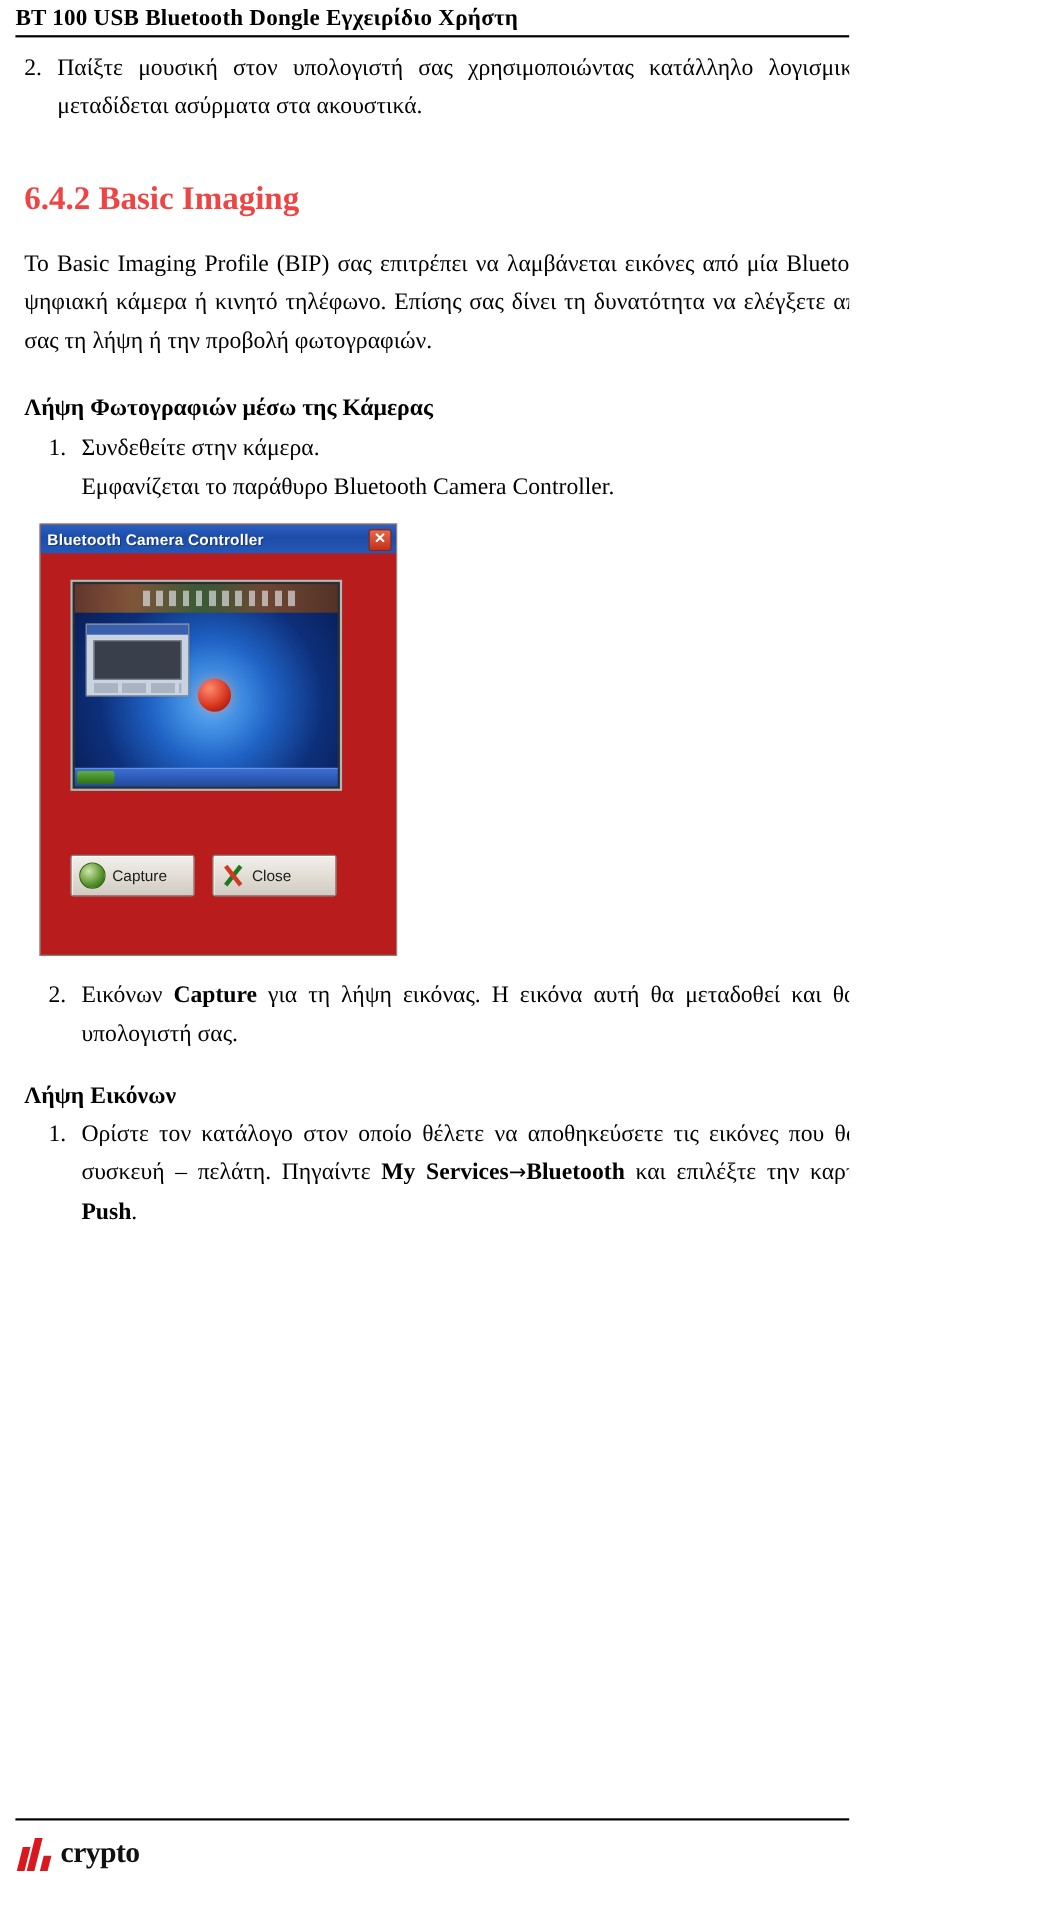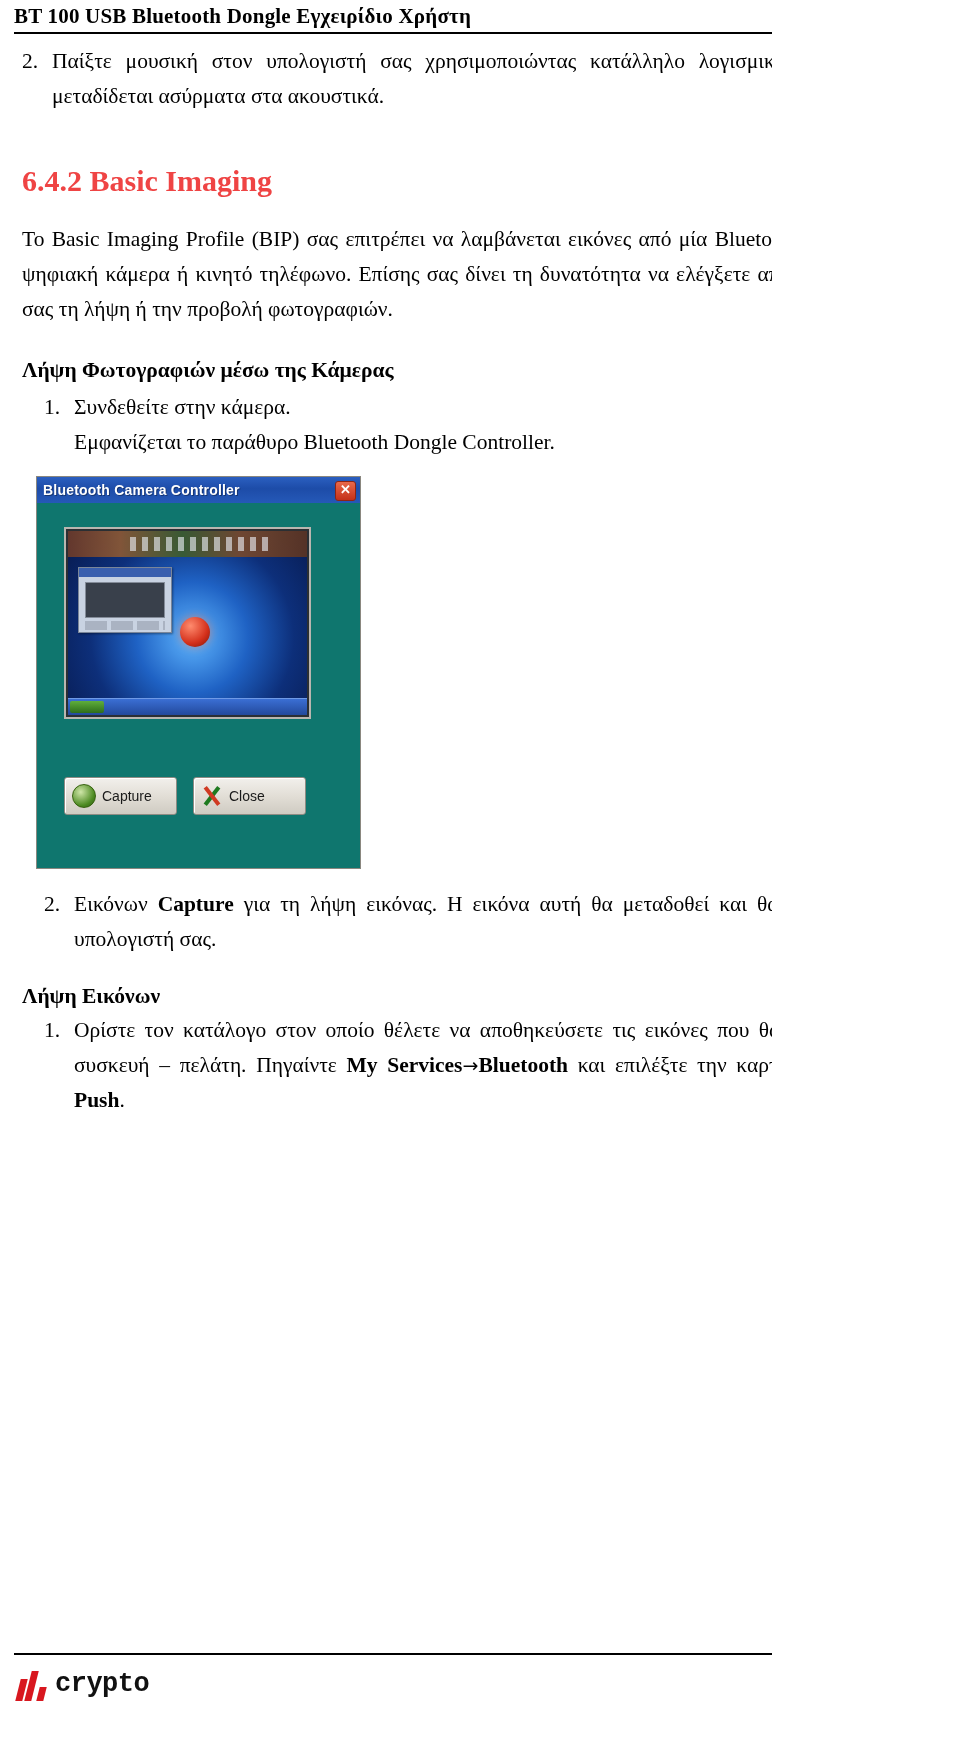--- a/index.html
+++ b/index.html
@@ -82,21 +82,21 @@
     font-weight: bold;
     font-size: 21.5px;
     line-height: 34px;
   }
 
   
   .figure {
     position: relative;
     width: 325px;
     height: 393px;
-    background: #0f766e;
+    background: #b91c1c;
     border: 1px solid #8a877f;
     box-sizing: border-box;
   }
   .fig-titlebar {
     height: 26px;
     background: linear-gradient(to bottom, #2b5fc0 0%, #1d4ca8 45%, #2559b8 100%);
     display: flex;
     align-items: center;
     padding: 0 3px 0 6px;
     position: relative;
@@ -307,21 +307,21 @@
     position: absolute;
     bottom: 0;
     width: 7px;
     background: #d8171f;
     transform: skewX(-14deg);
   }
   .logo-mark span:nth-child(1) { left: 0px;  height: 22px; }
   .logo-mark span:nth-child(2) { left: 10px; height: 30px; }
   .logo-mark span:nth-child(3) { left: 20px; height: 14px; }
   .logo-text {
-    font-family: Liberation Mono, monospace;
+    font-family: Liberation Serif, serif;
     font-size: 27px;
     font-weight: bold;
     color: #111;
     letter-spacing: -0.5px;
   }
   .page-number {
     position: absolute;
     right: 22px;
     top: 16px;
     font-family: "Liberation Serif", serif;
@@ -350,21 +350,21 @@
     <div class="section-head" style="margin: 48px 0 0 22px;">6.4.2 Basic Imaging</div>
 
     <div class="para" style="margin: 22px 26px 0 22px;">To Basic Imaging Profile (BIP) σας επιτρέπει να λαμβάνεται εικόνες από μία Bluetooth συσκευή όπως ψηφιακή κάμερα ή κινητό τηλέφωνο. Επίσης σας δίνει τη δυνατότητα να ελέγξετε από τον υπολογιστή σας τη λήψη ή την προβολή φωτογραφιών.</div>
 
     <div class="sub-head" style="margin: 26px 0 3px 22px;">Λήψη Φωτογραφιών μέσω της Κάμερας</div>
 
     <div class="para numbered-item" style="margin: 0 26px 0 22px;">
       <span class="num">1.</span>
       <span>Συνδεθείτε στην κάμερα.</span>
     </div>
-    <div class="para" style="margin: 0 26px 0 74px;">Εμφανίζεται το παράθυρο Bluetooth Dongle Controller.</div>
+    <div class="para" style="margin: 0 26px 0 74px;">Εμφανίζεται το παράθυρο Bluetooth Camera Controller.</div>
 
     <div class="figure" style="margin: 16px 0 0 36px;">
       <div class="fig-titlebar">
         <span class="fig-title-text">Bluetooth Camera Controller</span>
         <span class="fig-close">✕</span>
       </div>
       <div class="fig-body">
         <div class="fig-preview">
           <div class="preview-scene">
             <div class="preview-strip">

